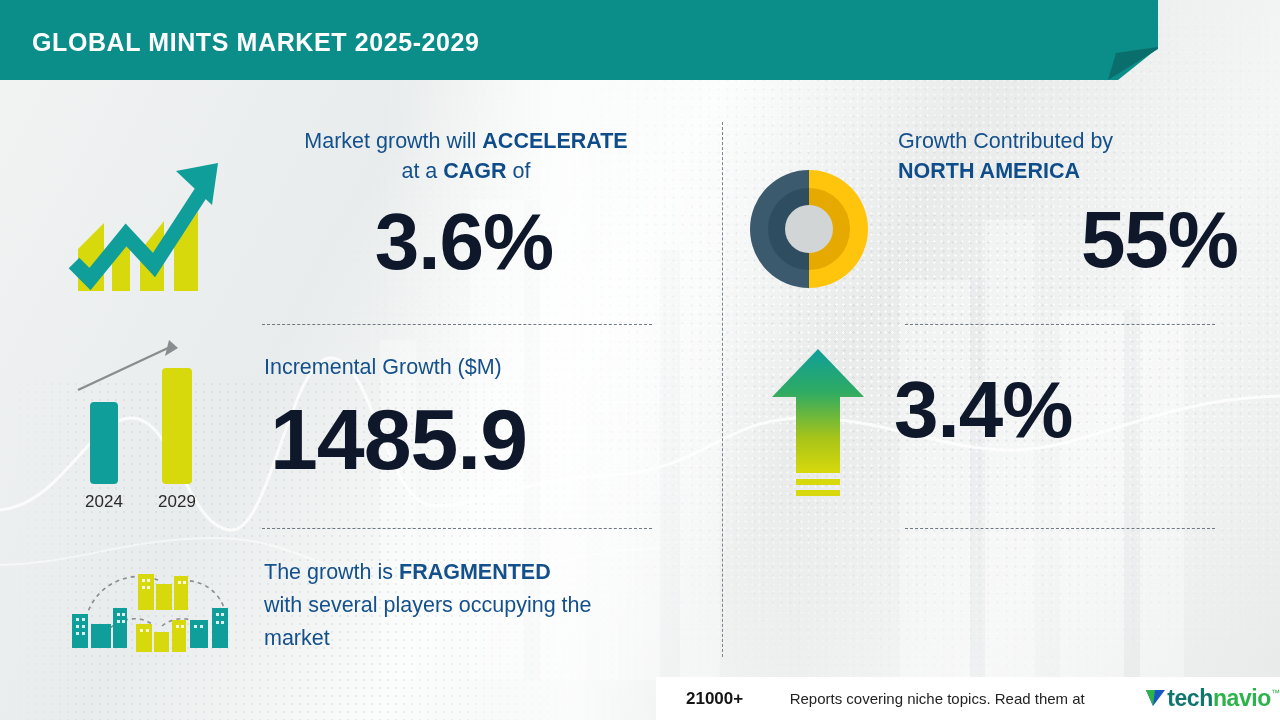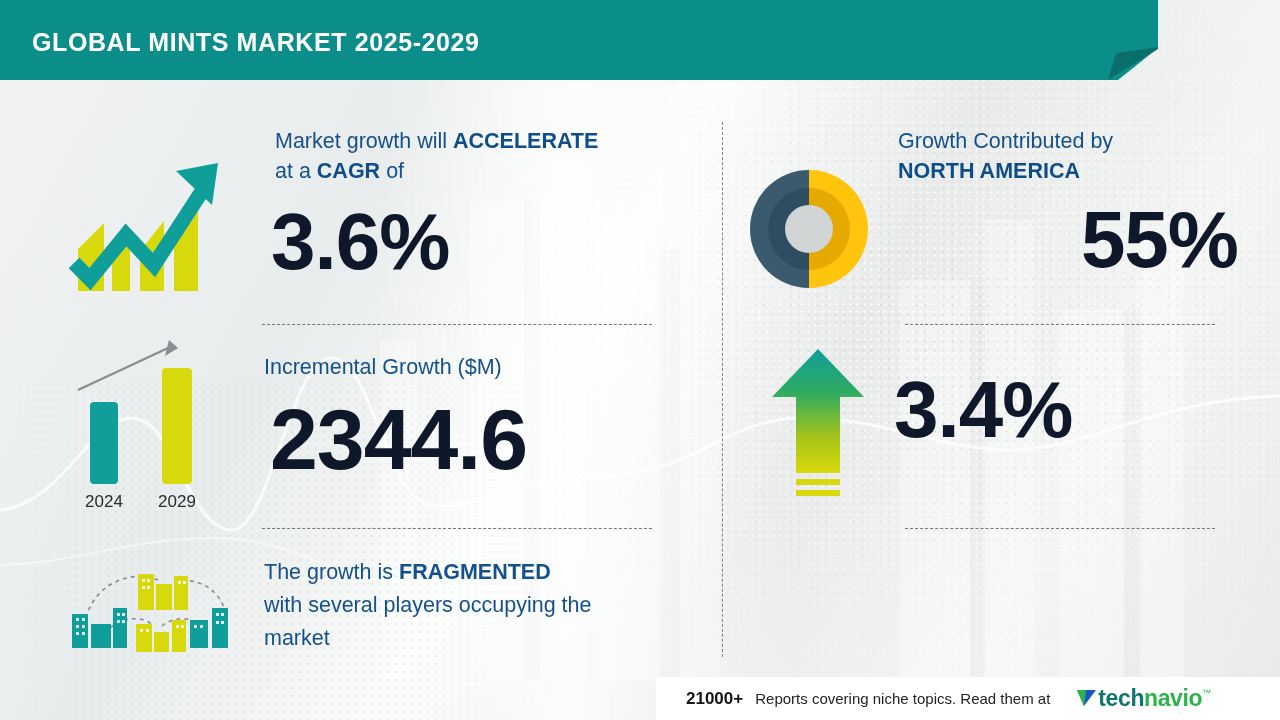--- a/index.html
+++ b/index.html
@@ -84,42 +84,42 @@
   .stat-value{
     color:#0f172a; font-weight:bold; letter-spacing:-1px;
     line-height:1;
   }
   .v-36{ font-size:80px; margin-top:16px; margin-left:-4px; }
   .v-1485{ font-size:86px; margin-top:14px; margin-left:6px; }
   .v-55{ font-size:80px; margin-top:14px; margin-left:-4px;text-align:right; }
   .v-34{ font-size:80px; margin-top:14px; margin-left:-4px; }
 
   
-  .b-cagr{ left:275px; top:126px; width:420px; }
+  .b-cagr{ left:256px; top:126px; width:420px;text-align:center; }
   .b-incr{ left:264px; top:352px; width:420px; }
   .b-frag{ left:264px; top:556px; width:430px; }
   .b-na  { left:898px; top:126px; width:340px; }
   .b-2025{ left:898px; top:356px; width:340px; }
 
   .frag-text{ color:#14508c; font-size:21.5px; line-height:33px; }
   .frag-text b{ font-weight:bold; }
 
   
   .icon{ position:absolute; }
   .ic-growth{ left:68px; top:155px; width:160px; height:140px; }
   .ic-bars  { left:70px; top:330px; width:150px; height:185px; }
   .ic-city  { left:62px; top:558px; width:180px; height:105px; }
   .ic-donut { left:748px; top:168px; width:122px; height:122px; }
   .ic-arrow { left:768px; top:345px; width:100px; height:165px; }
 
   
   .footer{
     position:absolute; left:656px; top:677px; width:624px; height:43px;
     background:#ffffff;
-    display:flex; align-items:center;
+    display:flex; align-items:center;justify-content:space-between;
   }
   .footer-strong{
     color:#141414; font-size:17px; font-weight:bold; margin-left:30px;
   }
   .footer-text{
     color:#232323; font-size:15px; margin-left:12px; white-space:nowrap;
   }
   .footer-logo{ margin-left:26px; display:flex; align-items:flex-start; }
   .logo-word{ font-size:23px; font-weight:bold; letter-spacing:-.4px; line-height:1; }
   .logo-tech{ color:#0f766e; }
@@ -270,21 +270,21 @@
   <div class="stat b-cagr">
     <div class="stat-caption">
       <span>Market growth will </span><b>ACCELERATE</b><br>
       <span>at a </span><b>CAGR</b><span> of</span>
     </div>
     <div class="stat-value v-36">3.6%</div>
   </div>
 
   <div class="stat b-incr">
     <div class="stat-caption">Incremental Growth ($M)</div>
-    <div class="stat-value v-1485">2344.6</div>
+    <div class="stat-value v-1485">1485.9</div>
   </div>
 
   <div class="stat b-frag">
     <div class="frag-text">
       <span>The growth is </span><b>FRAGMENTED</b><br>
       <span>with several players occupying the</span><br>
       <span>market</span>
     </div>
   </div>
 

